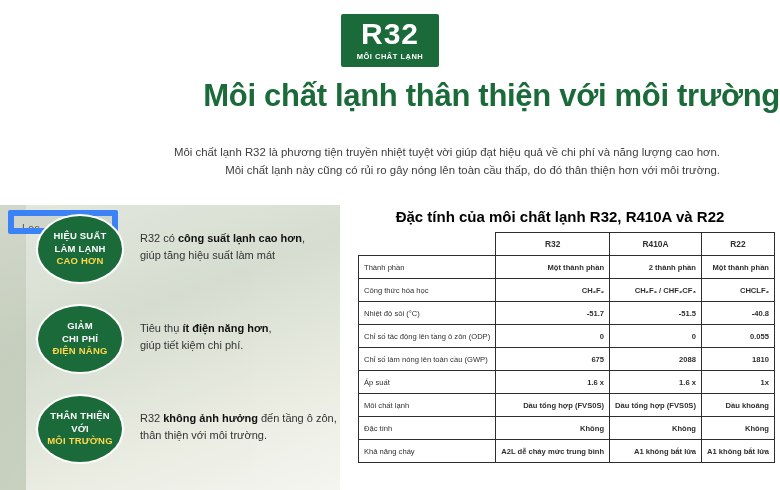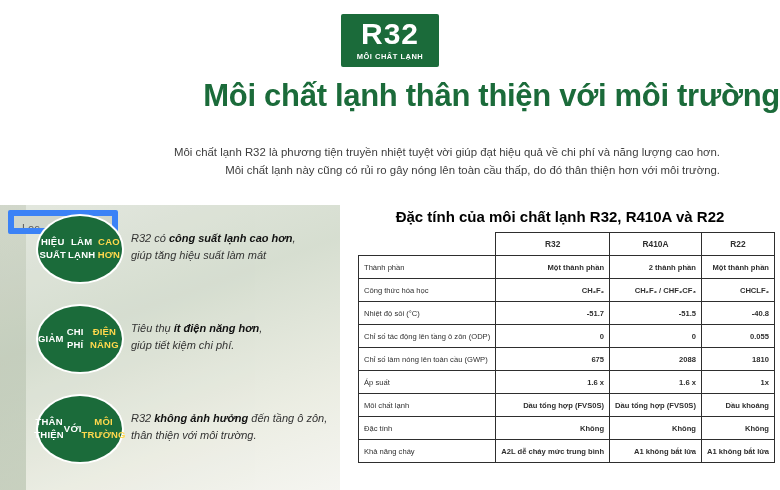--- a/index.html
+++ b/index.html
@@ -115,38 +115,37 @@
     margin-bottom: 24px;
   }
   .badge {
     width: 84px;
     height: 66px;
     border-radius: 50%;
     background: #1b6b3a;
     color: #ffffff;
     flex: 0 0 auto;
     display: flex;
-    flex-direction: row;
+    flex-direction: column;
     align-items: center;
     justify-content: center;
     text-align: center;
     font-weight: bold;
     font-size: 9.5px;
     line-height: 1.35;
     letter-spacing: .2px;
     box-shadow: 0 0 0 2px #ffffff;
   }
   .badge .hl { color: #ffd84d; }
   .benefit-text {
-    margin-left: 9px;
+    margin-left: 18px;
     padding-top: 14px;
     color: #333333;
     font-size: 11px;
     line-height: 1.55;
-    font-style: italic;
   }
   .benefit-text b { color: #111111; }
 
   
   .table-title {
     position: absolute;
     left: 360px;
     top: 208px;
     width: 400px;
     text-align: center;

